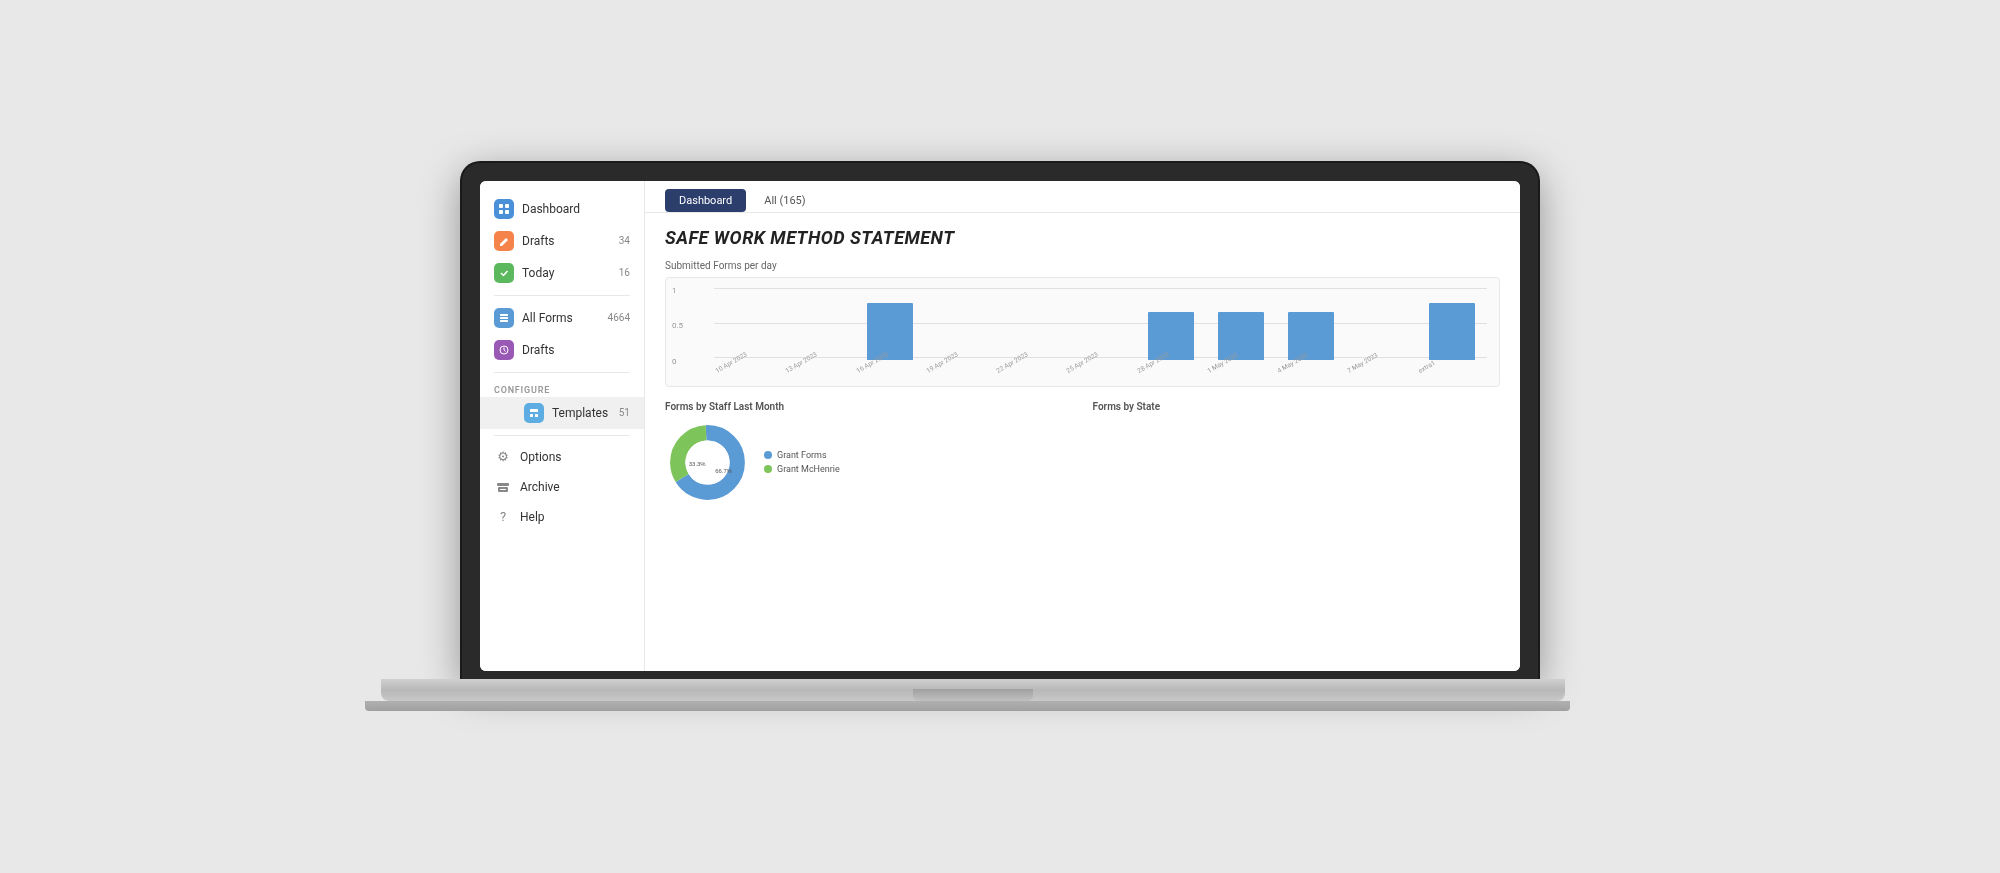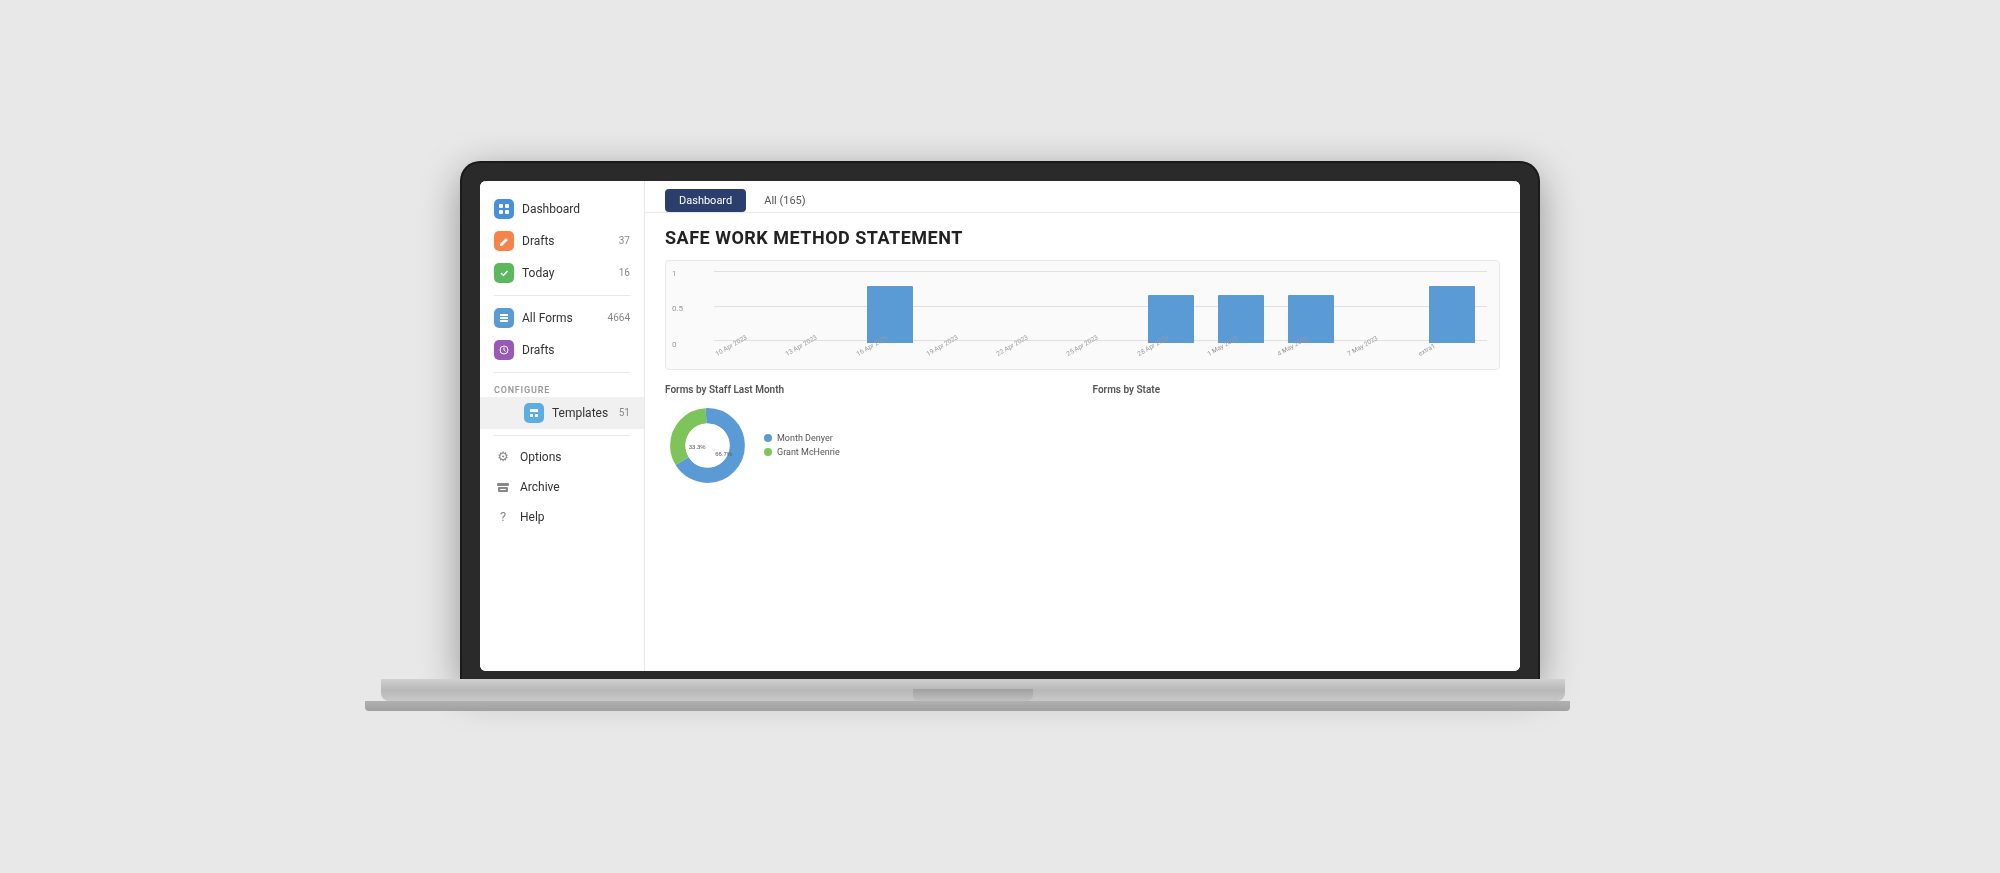--- a/index.html
+++ b/index.html
@@ -193,20 +193,21 @@
       padding: 14px 20px;
       background: #fff;
     }
 
     .page-title {
       font-size: 18px;
       font-weight: 700;
       color: #222;
       letter-spacing: 0.5px;
       margin-bottom: 12px;
+      font-style: italic;
     }
 
     
     .chart-section {
       margin-bottom: 14px;
     }
 
     .chart-title {
       font-size: 10px;
       color: #666;
@@ -337,21 +338,21 @@
             <span class="sidebar-label">Dashboard</span>
           </div>
 
           <div class="sidebar-item">
             <div class="sidebar-icon icon-orange">
               <svg width="10" height="10" viewBox="0 0 10 10" fill="white">
                 <path d="M1 8L7 2L9 4L3 10H1V8Z"></path>
               </svg>
             </div>
             <span class="sidebar-label">Drafts</span>
-            <span class="sidebar-badge">37</span>
+            <span class="sidebar-badge">34</span>
           </div>
 
           <div class="sidebar-item">
             <div class="sidebar-icon icon-green">
               <svg width="10" height="10" viewBox="0 0 10 10" fill="white">
                 <path d="M2 5L4.5 7.5L8.5 3" stroke="white" stroke-width="1.5" fill="none"></path>
               </svg>
             </div>
             <span class="sidebar-label">Today</span>
             <span class="sidebar-badge">16</span>
@@ -427,20 +428,21 @@
           <div class="tabs-bar">
             <div class="tab active">Dashboard</div>
             <div class="tab">All (165)</div>
           </div>
 
           <div class="page-content">
 
             <div class="page-title">SAFE WORK METHOD STATEMENT</div>
 
             <div class="chart-section">
+              <div class="chart-title">Submitted Forms per day</div>
               <div class="bar-chart-container">
                 <div class="chart-y-labels">
                   <span class="y-label">0</span>
                   <span class="y-label">0.5</span>
                   <span class="y-label">1</span>
                 </div>
                 <div class="chart-area">
                   <div class="gridlines" style="position:absolute;top:0;left:18px;right:0;bottom:18px;">
                     <div style="border-top:1px solid #e0e0e0;position:absolute;top:0;left:0;right:0;"></div>
                     <div style="border-top:1px solid #e0e0e0;position:absolute;top:50%;left:0;right:0;"></div>
@@ -525,21 +527,21 @@
 
                     <circle cx="50" cy="50" r="26" fill="white"></circle>
 
                     <text x="28" y="54" font-size="7" fill="#555" font-family="sans-serif">33.3%</text>
 
                     <text x="59" y="62" font-size="7" fill="#555" font-family="sans-serif">66.7%</text>
                   </svg>
                   <div class="donut-legend">
                     <div class="legend-item">
                       <div class="legend-dot" style="background:#5b9bd5;"></div>
-                      <span>Month Denyer</span>
+                      <span>Grant Forms</span>
                     </div>
                     <div class="legend-item">
                       <div class="legend-dot" style="background:#7dc45a;"></div>
                       <span>Grant McHenrie</span>
                     </div>
                   </div>
                 </div>
               </div>
 
               <div class="bottom-card">

